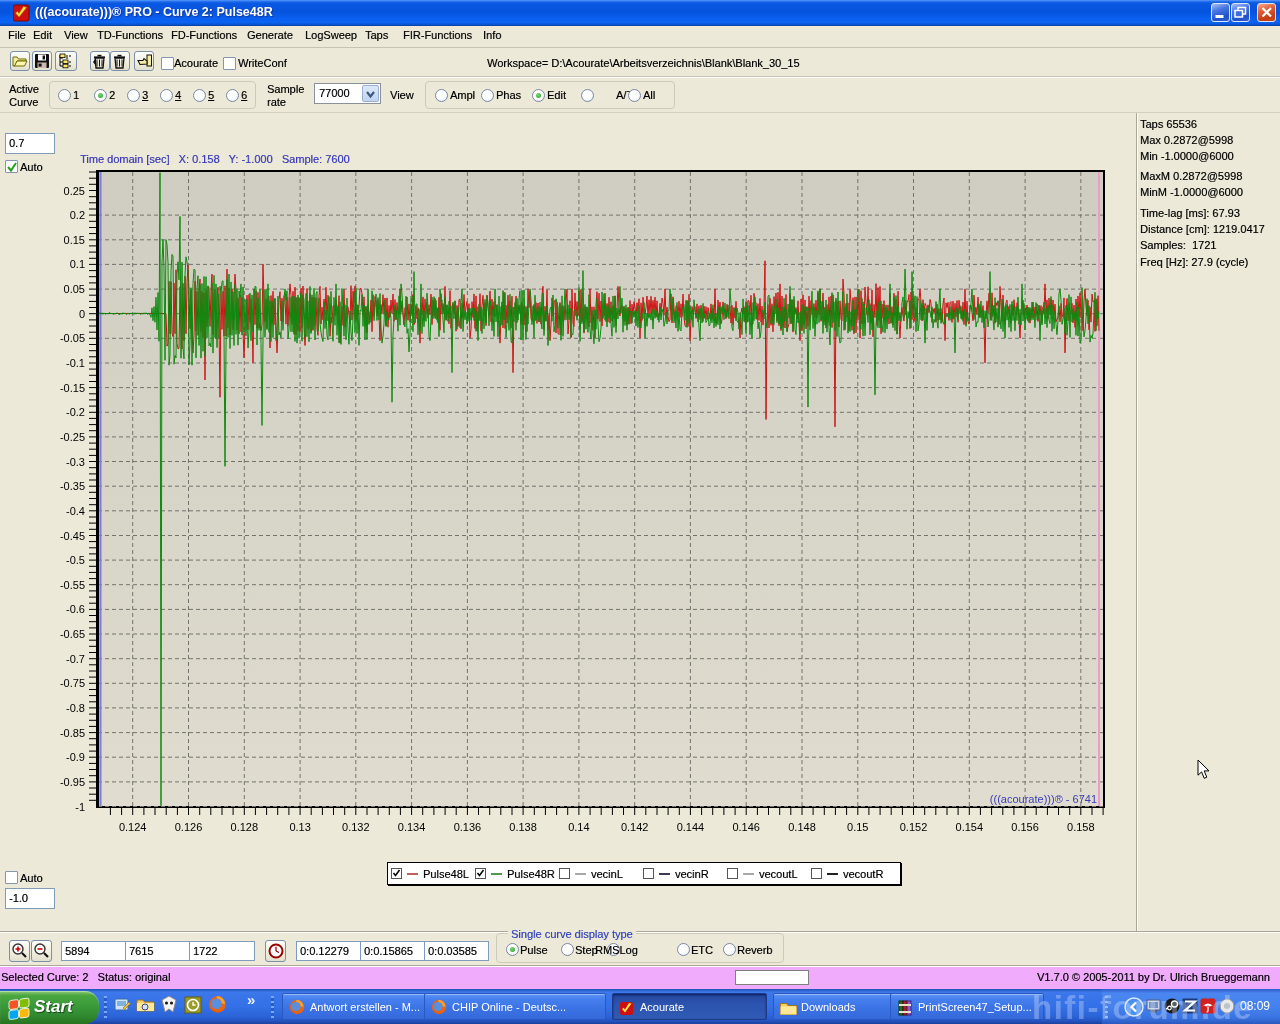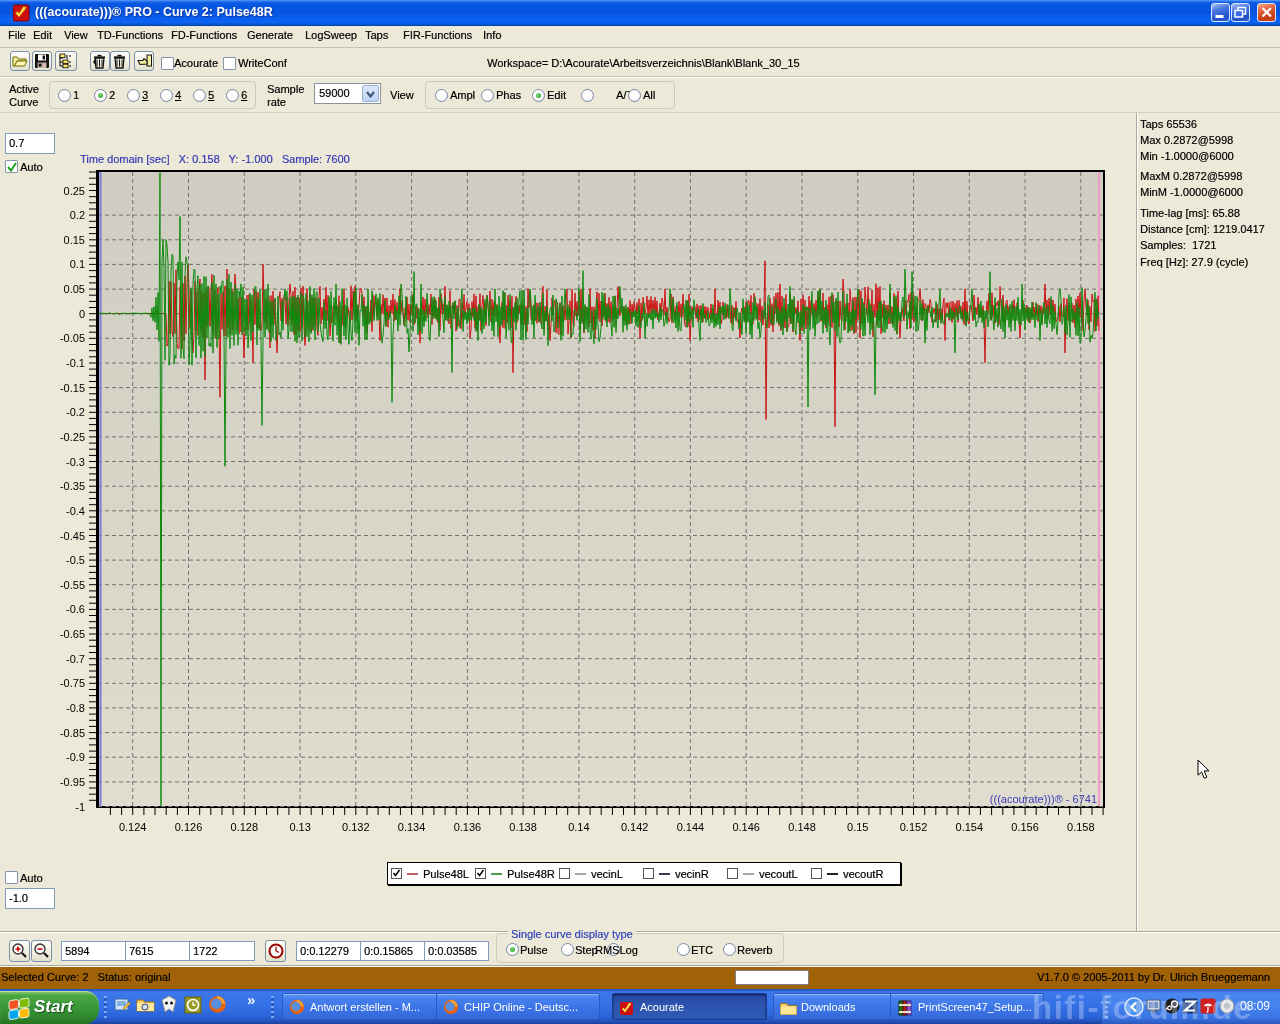--- a/index.html
+++ b/index.html
@@ -15,21 +15,21 @@
 #tbar{left:0;top:47px;width:1280px;height:29px;background:#ece9d8;border-top:1px solid #c6c3b2}
 .tbtn{position:absolute;top:3px;width:20px;height:20px;border:1px solid #7b8fa8;border-radius:3px;background:linear-gradient(180deg,#fdfdfa,#f0eede 60%,#e2dfcd)}
 .cb{position:absolute;width:13px;height:13px;background:#fff;border:1px solid #8595ad;border-radius:1px}
 #crow{left:0;top:76px;width:1280px;height:37px;background:#ece9d8;border-top:1px solid #c6c3b2;border-bottom:1px solid #d4d0c0;box-shadow:0 1px 0 #fff inset}
 .gbox{position:absolute;border:1px solid #cdc9b8;border-radius:4px}
 .rad{position:absolute;width:13px;height:13px;border-radius:50%;background:radial-gradient(circle at 35% 35%,#ffffff 45%,#e4e9f0);border:1px solid #7a8aa3}
 .rad.sel::after{content:"";position:absolute;left:3px;top:3px;width:5px;height:5px;border-radius:50%;background:radial-gradient(circle at 40% 35%,#7cd87c,#1f9e1f)}
 #client{left:0;top:113px;width:1280px;height:818px;background:#ece9d8}
 .edit{position:absolute;background:#fff;border:1px solid #7f9db9;color:#000;padding:2.5px 3px;font-size:11px;font-family:"Liberation Sans",sans-serif;text-shadow:0.4px 0 rgba(0,0,0,0.45)}
 #bbar{left:0;top:931px;width:1280px;height:34px;background:#ece9d8;border-top:1px solid #aca899;box-shadow:0 1px 0 #fff inset}
-#sbar{left:0;top:965px;width:1280px;height:36px;background:#a16207;border-top:1px solid #aca899;box-shadow:0 1px 0 #fff inset}
+#sbar{left:0;top:965px;width:1280px;height:36px;background:#f0abfc;border-top:1px solid #aca899;box-shadow:0 1px 0 #fff inset}
 #task{left:0;top:989px;width:1280px;height:35px;background:linear-gradient(180deg,#1e4fb2 0%,#3d79ec 9%,#3a76ea 18%,#3470e6 50%,#2b64d8 78%,#2455c2 90%,#1c409e 100%)}
 .tkbtn{position:absolute;top:4px;height:27px;border-radius:2px;border:1px solid #2b58c0;background:linear-gradient(180deg,#5e94f4 0%,#4780ee 20%,#3a72e4 60%,#3569da 100%);color:#fff;box-shadow:0 1px 0 rgba(255,255,255,0.35) inset;overflow:hidden}
 .tkbtn.pressed{background:linear-gradient(180deg,#24459c 0%,#2c54ae 40%,#2f5ab4 100%);box-shadow:0 1px 2px rgba(0,10,60,0.7) inset;border-color:#1c3a88}
 .tkbtn .t{position:absolute;left:27px;top:7px;font-size:11px;white-space:nowrap}
 .handle{position:absolute;top:7px;width:3px;height:22px;background:repeating-linear-gradient(180deg,#7aa8f8 0,#7aa8f8 2px,#2a5cc8 2px,#2a5cc8 5px)}
 </style></head><body>
 <div id="title" class="abs">
     <svg class="abs" style="left:13px;top:4px" width="18" height="18">
       <rect x="0" y="1" width="16" height="16" rx="2" fill="#cc1010" stroke="#7a0505"></rect>
       <path d="M2.5 9 L6 13 L13.5 3.5 L10.5 2.5 L6 9.5 L4.5 7.5 Z" fill="#ffe14a" stroke="#b08000" stroke-width="0.5"></path>
@@ -117,21 +117,21 @@
     <div class="rad" style="left:127px;top:12px"></div>
     <span class="lbl" style="left:142px;top:12px;text-decoration:underline;">3</span>
     <div class="rad" style="left:160px;top:12px"></div>
     <span class="lbl" style="left:175px;top:12px;text-decoration:underline;">4</span>
     <div class="rad" style="left:193px;top:12px"></div>
     <span class="lbl" style="left:208px;top:12px;text-decoration:underline;">5</span>
     <div class="rad" style="left:226px;top:12px"></div>
     <span class="lbl" style="left:241px;top:12px;text-decoration:underline;">6</span>
     <span class="lbl" style="left:267px;top:6px;line-height:13px">Sample<br>rate</span>
     <div class="abs" style="left:314px;top:6px;width:67px;height:21px;background:#fff;border:1px solid #8a919a">
-      <span class="lbl" style="left:4px;top:3px">59000</span>
+      <span class="lbl" style="left:4px;top:3px">77000</span>
       <div class="abs" style="right:1px;top:1px;width:17px;height:17px;border-radius:2px;background:linear-gradient(180deg,#dce8fa,#c0d4f2);border:1px solid #9ab0d0">
         <svg width="15" height="15" style="position:absolute;left:0px;top:1px">
           <path d="M4 5 L7.5 9.5 L11 5" fill="none" stroke="#3c5a80" stroke-width="2.2"></path>
         </svg>
       </div>
     </div>
     <span class="lbl" style="left:390px;top:12px">View</span>
     <div class="gbox" style="left:425px;top:4px;width:250px;height:28px"></div>
     <div class="rad" style="left:435px;top:12px"></div>
     <span class="lbl" style="left:450px;top:12px">Ampl</span>
@@ -449,21 +449,21 @@
     </div>
     <span class="lbl" style="left:20px;top:48px">Auto</span>
     <span class="lbl" style="left:80px;top:40px;color:#3b3bb8;text-shadow:0.4px 0 rgba(59,59,184,0.5)">Time domain [sec] &nbsp; X: 0.158 &nbsp; Y: -1.000 &nbsp; Sample: 7600</span>
     <div class="abs" style="left:1136px;top:0px;width:1px;height:818px;background:#aca899"></div>
     <div class="abs" style="left:1137px;top:0px;width:1px;height:818px;background:#fff"></div>
     <span class="lbl" style="left:1140px;top:4.5px">Taps 65536</span>
     <span class="lbl" style="left:1140px;top:21.0px">Max 0.2872@5998</span>
     <span class="lbl" style="left:1140px;top:36.5px">Min -1.0000@6000</span>
     <span class="lbl" style="left:1140px;top:57.0px">MaxM 0.2872@5998</span>
     <span class="lbl" style="left:1140px;top:73.0px">MinM -1.0000@6000</span>
-    <span class="lbl" style="left:1140px;top:93.5px">Time-lag [ms]: 65.88</span>
+    <span class="lbl" style="left:1140px;top:93.5px">Time-lag [ms]: 67.93</span>
     <span class="lbl" style="left:1140px;top:109.5px">Distance [cm]: 1219.0417</span>
     <span class="lbl" style="left:1140px;top:126.0px">Samples:&nbsp; 1721</span>
     <span class="lbl" style="left:1140px;top:142.5px">Freq [Hz]: 27.9 (cycle)</span>
     <div class="abs" style="left:387px;top:749px;width:514px;height:23px;background:#fff;border:1px solid #000;box-shadow:1px 1px 0 #000"></div>
     <div class="abs" style="left:391px;top:755px;width:11px;height:11px;background:#fff;border:1px solid #555">
       <svg width="9" height="9" style="position:absolute;left:0;top:0">
         <path d="M1.5 4 L3.5 6.5 L7.5 1" fill="none" stroke="#000" stroke-width="1.5"></path>
       </svg>
     </div>
     <div class="abs" style="left:407px;top:760px;width:11px;height:2px;background:#c06060"></div>
@@ -579,21 +579,21 @@
     <div class="handle" style="left:271px"></div>
     <div class="tkbtn" style="left:282px;width:156px">
       <span class="t">Antwort erstellen - M...</span>
       <svg class="abs" style="left:6px;top:5px" width="16" height="16">
         <circle cx="8" cy="8" r="7.2" fill="#e86312"></circle>
         <circle cx="7" cy="7.4" r="4.6" fill="#5a8ede"></circle>
         <path d="M7.4 2.9 a4.6 4.6 0 0 1 4.2 4.5 l3 .4 a7.2 7.2 0 0 0 -7.2 -7 Z" fill="#f8a030"></path>
         <path d="M2 10.5 a6.5 6.5 0 0 0 9 3.6 a7.5 7.5 0 0 1 -9 -3.6" fill="#c84a08"></path>
       </svg>
     </div>
-    <div class="tkbtn" style="left:436px;width:164px">
+    <div class="tkbtn" style="left:424px;width:182px">
       <span class="t">CHIP Online - Deutsc...</span>
       <svg class="abs" style="left:6px;top:5px" width="16" height="16">
         <circle cx="8" cy="8" r="7.2" fill="#e86312"></circle>
         <circle cx="7" cy="7.4" r="4.6" fill="#5a8ede"></circle>
         <path d="M7.4 2.9 a4.6 4.6 0 0 1 4.2 4.5 l3 .4 a7.2 7.2 0 0 0 -7.2 -7 Z" fill="#f8a030"></path>
         <path d="M2 10.5 a6.5 6.5 0 0 0 9 3.6 a7.5 7.5 0 0 1 -9 -3.6" fill="#c84a08"></path>
       </svg>
     </div>
     <div class="tkbtn pressed" style="left:612px;width:155px">
       <span class="t">Acourate</span>

